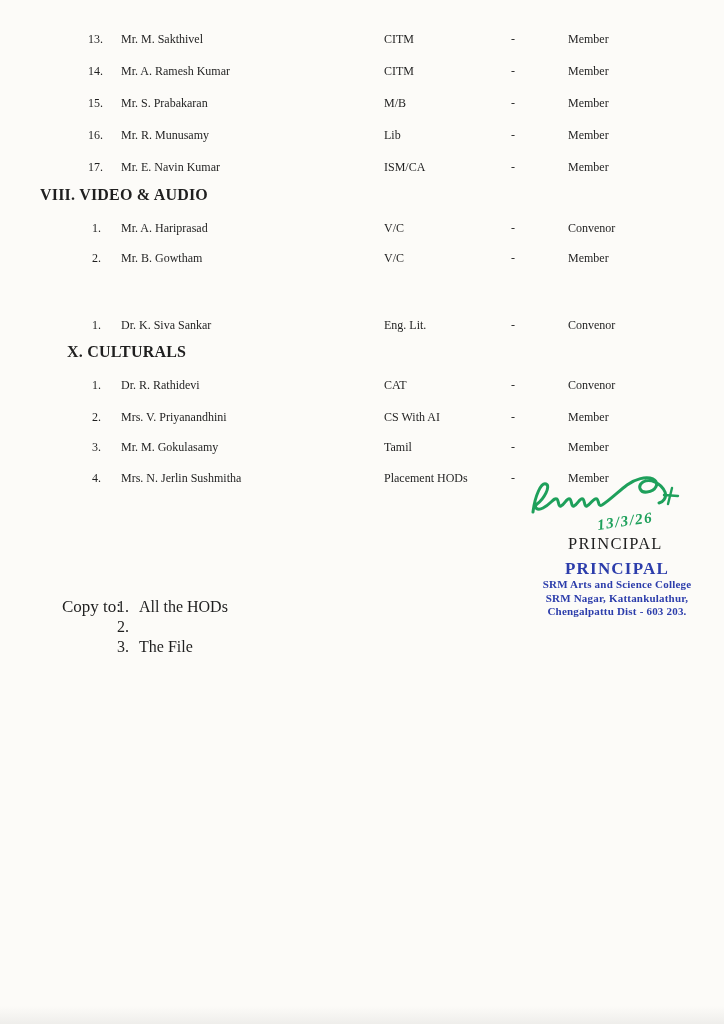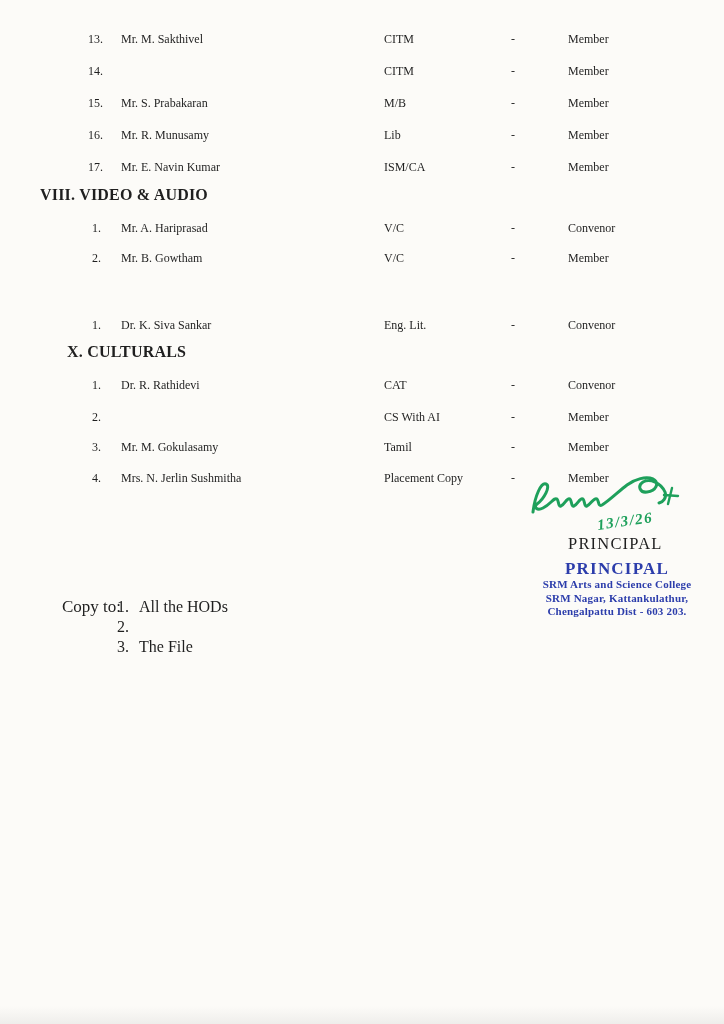--- a/index.html
+++ b/index.html
@@ -71,20 +71,21 @@
 
   <div class="row" style="top:28px">
     <span class="c-num">13.</span>
     <span class="c-name">Mr. M. Sakthivel</span>
     <span class="c-dept">CITM</span>
     <span class="c-sep">-</span>
     <span class="c-role">Member</span>
   </div>
   <div class="row" style="top:60px">
     <span class="c-num">14.</span>
+    <span class="c-name">Mr. A. Ramesh Kumar</span>
     <span class="c-dept">CITM</span>
     <span class="c-sep">-</span>
     <span class="c-role">Member</span>
   </div>
   <div class="row" style="top:92px">
     <span class="c-num">15.</span>
     <span class="c-name">Mr. S. Prabakaran</span>
     <span class="c-dept">M/B</span>
     <span class="c-sep">-</span>
     <span class="c-role">Member</span>
@@ -131,35 +132,36 @@
   <div class="heading" style="top:341px;left:67px">X. CULTURALS</div>
   <div class="row sec" style="top:374px">
     <span class="c-num">1.</span>
     <span class="c-name">Dr. R. Rathidevi</span>
     <span class="c-dept">CAT</span>
     <span class="c-sep">-</span>
     <span class="c-role">Convenor</span>
   </div>
   <div class="row sec" style="top:406px">
     <span class="c-num">2.</span>
+    <span class="c-name">Mrs. V. Priyanandhini</span>
     <span class="c-dept">CS With AI</span>
     <span class="c-sep">-</span>
     <span class="c-role">Member</span>
   </div>
   <div class="row sec" style="top:436px">
     <span class="c-num">3.</span>
     <span class="c-name">Mr. M. Gokulasamy</span>
     <span class="c-dept">Tamil</span>
     <span class="c-sep">-</span>
     <span class="c-role">Member</span>
   </div>
   <div class="row sec" style="top:467px">
     <span class="c-num">4.</span>
     <span class="c-name">Mrs. N. Jerlin Sushmitha</span>
-    <span class="c-dept">Placement Copy</span>
+    <span class="c-dept">Placement HODs</span>
     <span class="c-sep">-</span>
     <span class="c-role">Member</span>
   </div>
 
   <svg class="sig-svg" width="160" height="48" viewBox="0 0 160 48">
     <path fill="none" stroke-width="3" stroke-linecap="round" stroke-linejoin="round" d="M7,38 C9,22 15,8 20,10 C25,12 18,25 11,30 C7,33 11,37 17,34
              C25,30 28,23 31,25 C33,27 32,33 35,32 C39,30 41,23 44,25 C46,27 45,33 48,32
              C52,30 54,23 57,25 C59,27 58,33 61,32 C65,30 68,23 71,25 C73,27 72,33 76,31
              C83,27 93,17 101,11 C109,5 120,2 127,5 C134,9 130,17 121,18
              C114,19 111,12 117,8 C124,4 135,9 139,18 C141,24 137,28 133,29" stroke="#1ea05b"></path>

